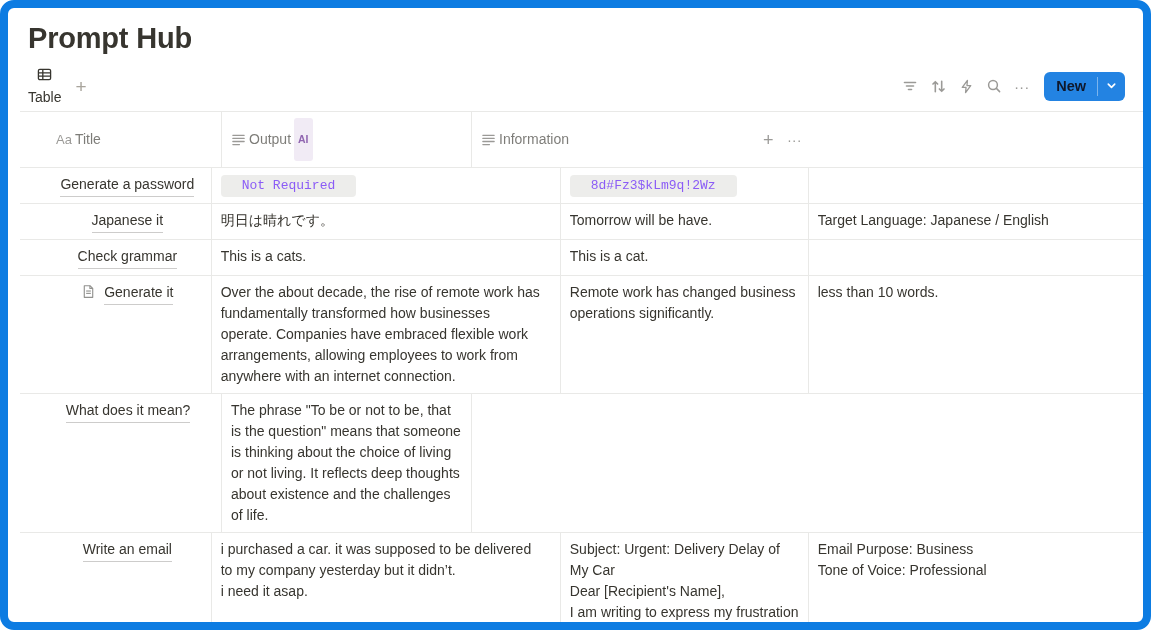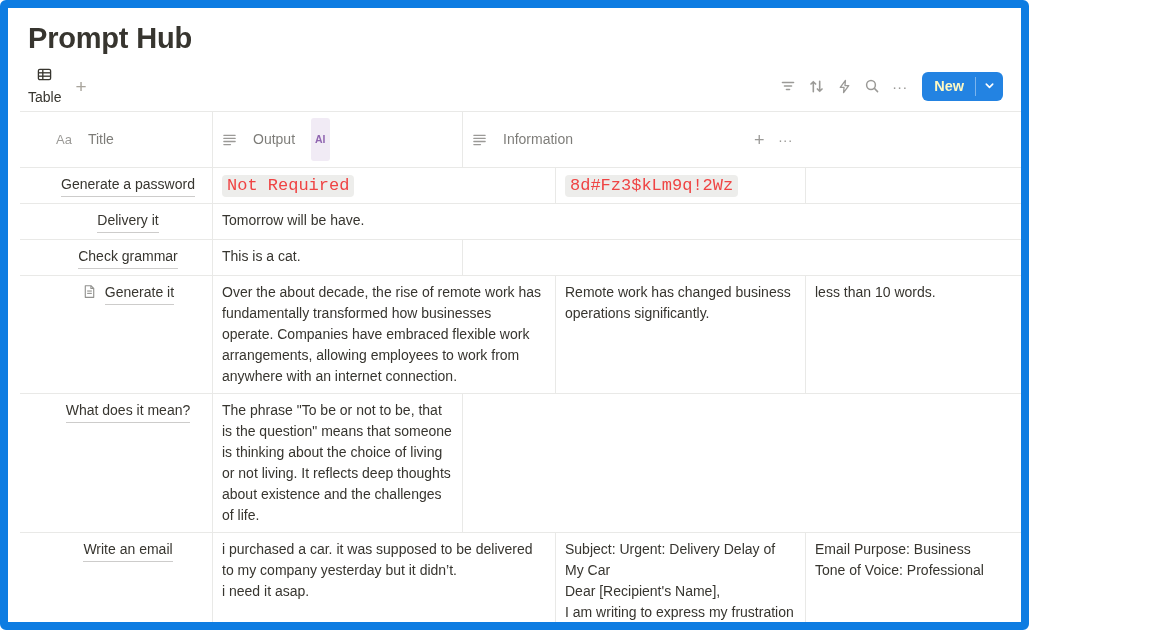--- a/index.html
+++ b/index.html
@@ -1,21 +1,21 @@
 <!DOCTYPE html>
 <html><head>
 <meta charset="utf-8">
 <style>
   * { margin:0; padding:0; box-sizing:border-box; }
   html,body { background:#fff; }
   body { font-family:"Liberation Sans", sans-serif; color:#37352f; }
 
   .window {
-    width:1029px; height:630px;
-    border:8px solid #0d7ce2; border-radius:6px;
+    width:1151px; height:630px;
+    border:8px solid #0d7ce2; border-radius:14px;
     background:#fff; overflow:hidden; position:relative;
   }
 
   .page-title {
     font-size:29px; font-weight:700; letter-spacing:-0.2px;
     margin:14px 0 0 20px; color:#37352f;
   }
 
   
   .view-bar {
@@ -27,59 +27,59 @@
   .add-view { color:#a8a49c; font-size:19px; font-weight:400; margin-left:14px; cursor:pointer; line-height:1; }
   .vb-spacer { flex:1; }
   .tool-btn {
     width:28px; height:28px; display:flex; align-items:center; justify-content:center;
     border-radius:4px; cursor:pointer; color:#9b9a97;
   }
   .tool-btn svg { display:block; }
   .ellipsis-glyph { font-size:15px; letter-spacing:1px; color:#9b9a97; line-height:1; padding-bottom:6px; }
   .new-btn {
     margin-left:8px; height:29px; background:#2383e2; border-radius:6px;
-    display:flex; align-items:stretch; overflow:hidden; cursor:pointer; color:#fef9c3;
+    display:flex; align-items:stretch; overflow:hidden; cursor:pointer; color:#0f172a;
   }
   .new-btn-main { display:flex; align-items:center; padding:0 11px 0 12px; font-size:14.5px; font-weight:600; }
   .new-btn-divider { width:1px; background:rgba(255,255,255,0.4); margin:5px 0; }
   .new-btn-caret { display:flex; align-items:center; padding:0 8px; }
 
   
   .db-table { margin:10px 0 0 12px; width:1126px; font-size:14px; }
   .t-row { display:flex; border-bottom:1px solid #e9e9e7; min-height:33px; }
   .t-head { border-top:1px solid #e9e9e7; color:rgba(55,53,47,0.65); min-height:31px; }
   .c { padding:6px 9px; line-height:21px; overflow:hidden; }
   .c + .c { border-left:1px solid #e9e9e7; }
   .col-title { width:192px; padding-left:33px; }
   .col-input { width:343px; }
-  .col-output { width:250px; }
+  .col-output { width:250px;margin-left:9px; }
   .col-info  { width:282px; }
   .col-plus  { width:59px; border-left:none !important; display:flex; align-items:center; justify-content:center; gap:14px; color:#9b9a97; }
   .t-head .col-title { display:flex; align-items:center; gap:6px; padding-left:36px; }
-  .t-head .hcell { display:flex; align-items:center; gap:16px; cursor:pointer; }
+  .t-head .hcell { display:flex; align-items:center; gap:3px; cursor:pointer; }
   .aa-icon { font-size:13px; font-weight:500; color:rgba(55,53,47,0.5); }
   .prop-icon svg { display:block; }
   .ai-badge {
     font-size:10.5px; font-weight:600; color:#9065b0; background:rgba(144,101,176,0.13);
     border-radius:3px; padding:15px 4px; line-height:13px;
   }
   .head-plus { font-size:18px; cursor:pointer; line-height:1; }
   .head-more { font-size:14px; letter-spacing:1px; cursor:pointer; line-height:1; padding-bottom:5px; }
 
   .title-cell { display:flex; align-items:flex-start; gap:8px; font-weight:500;justify-content:center; }
   .title-link {
     color:#37352f; cursor:pointer;
     border-bottom:1px solid rgba(55,53,47,0.25); padding-bottom:1px;
   }
   .row-page-icon { margin-top:2px; flex:none; }
   .cell-text { white-space:pre-wrap; word-wrap:break-word; }
   .code-chip {
-    font-family:"Liberation Mono", monospace; font-size:17px;
-    color:#ef4444; background:rgba(135,131,120,0.15);
-    border-radius:4px; padding:2px 5px; line-height:18px; display:inline-block; margin-top:1px;
+    font-family:"Liberation Mono", monospace; font-size:13px;
+    color:#8b5cf6; background:rgba(135,131,120,0.15);
+    border-radius:4px; padding:2px 21px; line-height:18px; display:inline-block; margin-top:1px;
     white-space:nowrap;
   }
 </style>
 </head>
 <body>
 
 <div class="window">
 
   <h1 class="page-title">Prompt Hub</h1>
 
@@ -190,31 +190,34 @@
     </div>
     <div class="c col-input"><span class="code-chip">Not Required</span></div>
     <div class="c col-output"><span class="code-chip">8d#Fz3$kLm9q!2Wz</span></div>
     <div class="c col-info"></div>
     <div class="c col-plus"></div>
   </div>
 
   <div class="t-row">
     <div class="c col-title title-cell">
 
-      <span class="title-link">Delivery it</span>
-    </div>
+      <span class="title-link">Japanese it</span>
+    </div>
+    <div class="c col-input"><span class="cell-text">明日は晴れです。</span></div>
     <div class="c col-output"><span class="cell-text">Tomorrow will be have.</span></div>
+    <div class="c col-info"><span class="cell-text">Target Language: Japanese / English</span></div>
     <div class="c col-plus"></div>
   </div>
 
   <div class="t-row">
     <div class="c col-title title-cell">
 
       <span class="title-link">Check grammar</span>
     </div>
+    <div class="c col-input"><span class="cell-text">This is a cats.</span></div>
     <div class="c col-output"><span class="cell-text">This is a cat.</span></div>
     <div class="c col-info"></div>
     <div class="c col-plus"></div>
   </div>
 
   <div class="t-row">
     <div class="c col-title title-cell">
       <span class="row-page-icon">
         <svg width="15" height="15" viewBox="0 0 16 16" fill="none" stroke="#91918e" stroke-width="1.2" stroke-linejoin="round">
           <path d="M3.5 1.8 H9.5 L12.5 4.8 V14.2 H3.5 Z"></path>

